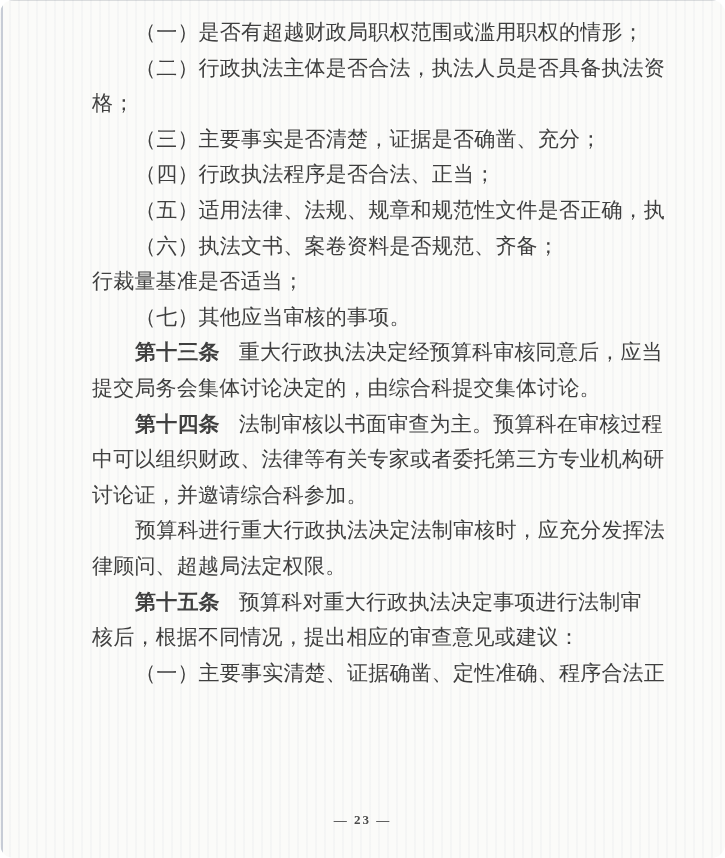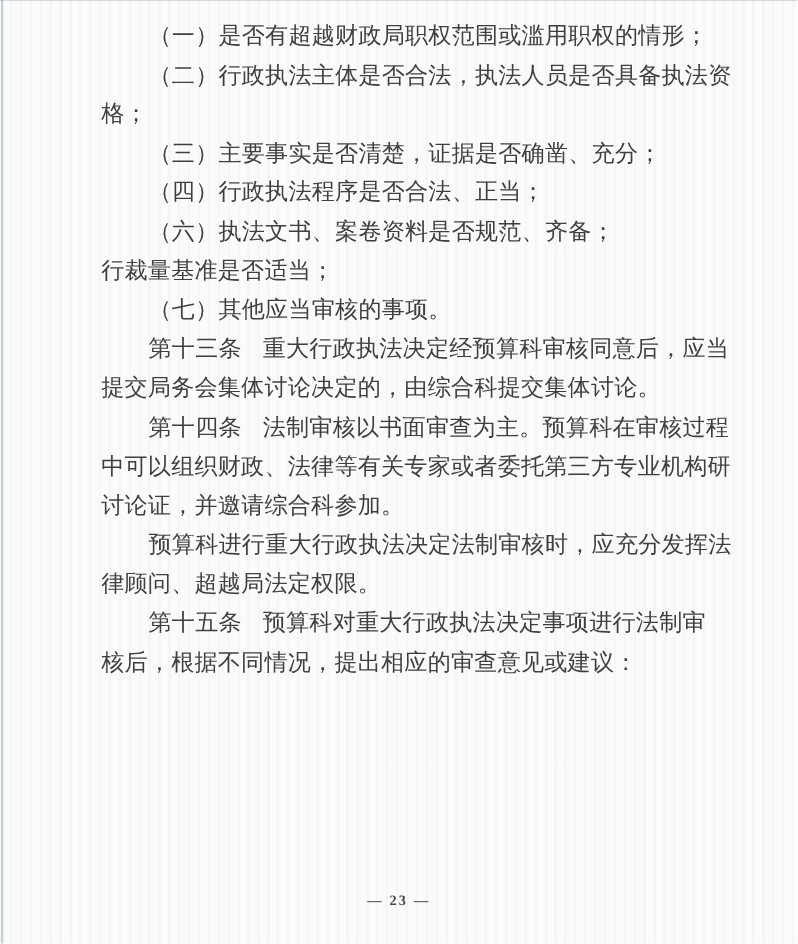--- a/index.html
+++ b/index.html
@@ -15,20 +15,21 @@
     overflow: hidden;
     background:
       repeating-linear-gradient(90deg,
         rgba(190,196,208,0.10) 0px,
         rgba(190,196,208,0.10) 2px,
         rgba(255,255,255,0) 2px,
         rgba(255,255,255,0) 9px),
       #fbfbf9;
     font-family: "Liberation Serif", "DejaVu Serif", serif;
     color: #3f3f3f;
+    border-radius: 14px;
   }
   .scan-edge {
     position: absolute;
     left: 1px;
     top: 0;
     width: 2px;
     height: 100%;
     background: #c7ccd6;
   }
   .scan-edge-top {
@@ -50,21 +51,21 @@
     line-height: 35.6px;
     font-size: 21px;
     letter-spacing: 0.2px;
     white-space: nowrap;
     text-align: left;
   }
   .doc-line.indent {
     padding-left: 43px;
   }
   .term {
-    font-weight: 400;
+    font-weight: 700;
     margin-right: 19px;
     text-align: right;
   }
   .page-footer {
     position: absolute;
     left: 0;
     top: 810px;
     width: 100%;
     text-align: center;
     font-weight: bold;
@@ -83,30 +84,32 @@
 <div class="page">
   <div class="scan-edge"></div>
   <div class="scan-edge-top"></div>
 
   <main class="doc">
     <div class="doc-line indent"><span>（一）是否有超越财政局职权范围或滥用职权的情形；</span></div>
     <div class="doc-line indent"><span>（二）行政执法主体是否合法，执法人员是否具备执法资</span></div>
     <div class="doc-line"><span>格；</span></div>
     <div class="doc-line indent"><span>（三）主要事实是否清楚，证据是否确凿、充分；</span></div>
     <div class="doc-line indent"><span>（四）行政执法程序是否合法、正当；</span></div>
+    <div class="doc-line indent"><span>（五）适用法律、法规、规章和规范性文件是否正确，执</span></div>
     <div class="doc-line indent"><span>（六）执法文书、案卷资料是否规范、齐备；</span></div>
     <div class="doc-line"><span>行裁量基准是否适当；</span></div>
     <div class="doc-line indent"><span>（七）其他应当审核的事项。</span></div>
     <div class="doc-line indent"><span class="term">第十三条</span><span>重大行政执法决定经预算科审核同意后，应当</span></div>
     <div class="doc-line"><span>提交局务会集体讨论决定的，由综合科提交集体讨论。</span></div>
     <div class="doc-line indent"><span class="term">第十四条</span><span>法制审核以书面审查为主。预算科在审核过程</span></div>
     <div class="doc-line"><span>中可以组织财政、法律等有关专家或者委托第三方专业机构研</span></div>
     <div class="doc-line"><span>讨论证，并邀请综合科参加。</span></div>
     <div class="doc-line indent"><span>预算科进行重大行政执法决定法制审核时，应充分发挥法</span></div>
     <div class="doc-line"><span>律顾问、超越局法定权限。</span></div>
     <div class="doc-line indent"><span class="term">第十五条</span><span>预算科对重大行政执法决定事项进行法制审</span></div>
     <div class="doc-line"><span>核后，根据不同情况，提出相应的审查意见或建议：</span></div>
+    <div class="doc-line indent"><span>（一）主要事实清楚、证据确凿、定性准确、程序合法正</span></div>
   </main>
 
   <footer class="page-footer">
     <span class="page-number">— 23 —</span>
   </footer>
 </div>
 
 </body></html>

